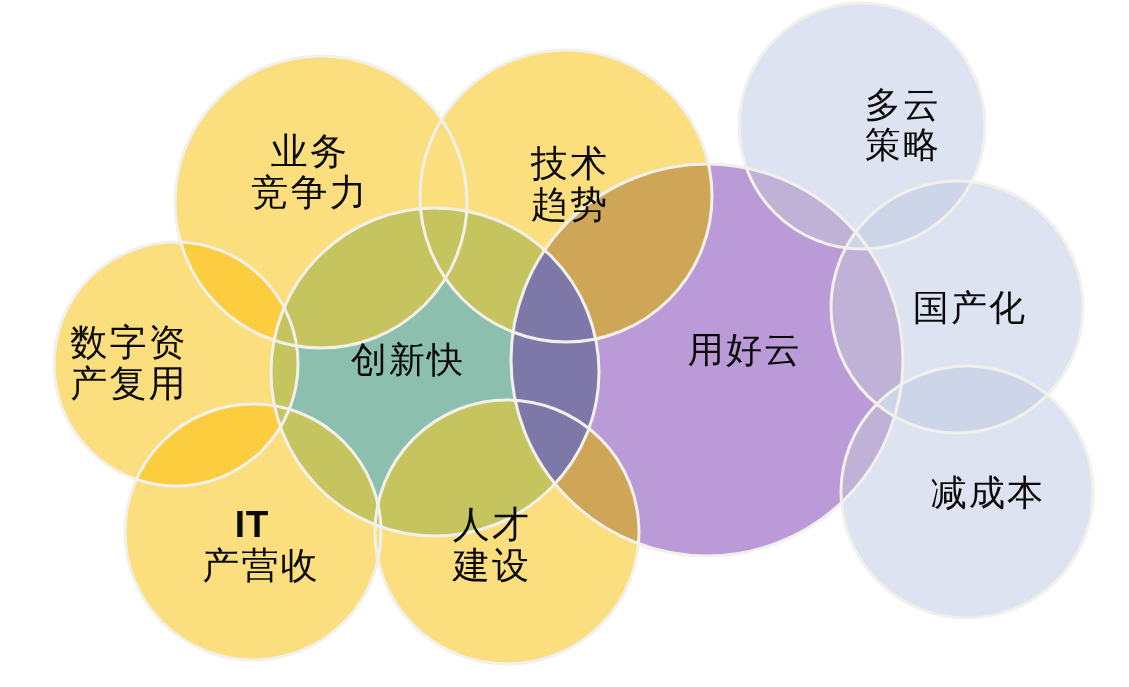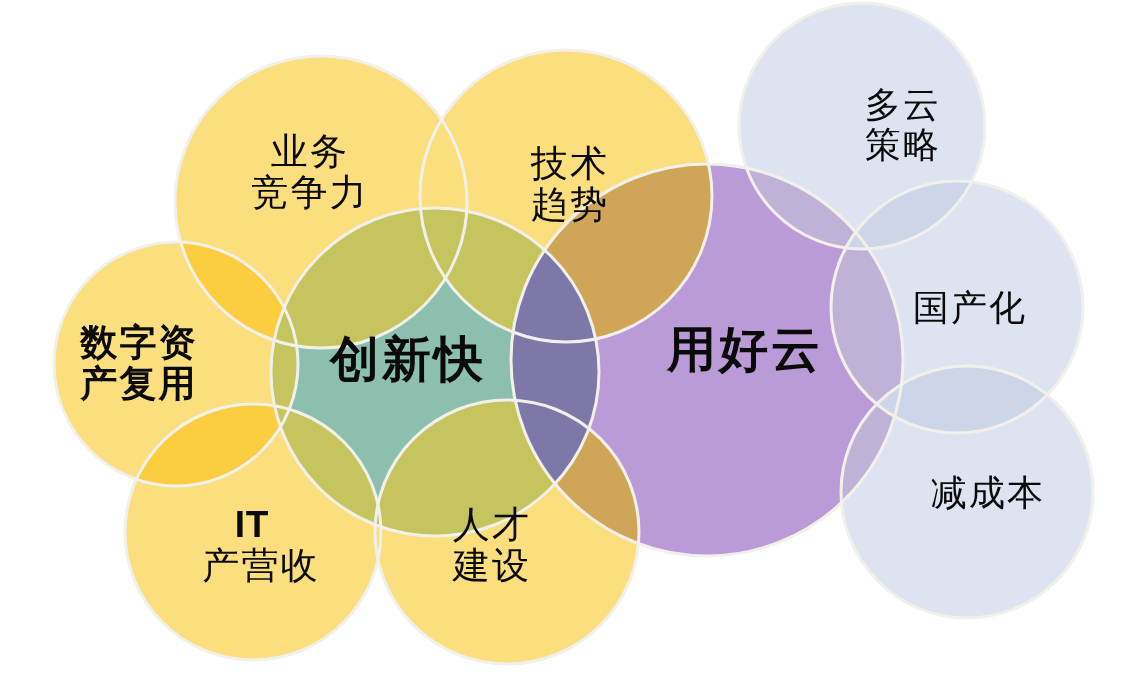--- a/index.html
+++ b/index.html
@@ -33,22 +33,21 @@
     line-height: 1.12;
     white-space: pre-line;
     pointer-events: none;
     font-family: "Liberation Serif", "DejaVu Serif", serif;
     letter-spacing: 0.06em;
   }
   .lbl-sat {
     font-size: 37px;
   }
   .lbl-core {
-    font-size: 49px;
-    font-weight: bold;
+    font-size: 36px;
   }
   .lbl-side {
     font-size: 36px;
   }
   .lbl-it-top {
     display: block;
     font-family: "Liberation Sans", "DejaVu Sans", sans-serif;
     font-weight: bold;
     font-size: 37px;
     letter-spacing: 0.02em;
@@ -171,21 +170,21 @@
       </g>
   </svg>
 
   <div id="labels">
       <div class="venn-label lbl-core" style="left: 408px; top: 360px;">创新快</div>
       <div class="venn-label lbl-core" style="left: 745px; top: 350px;">用好云</div>
       <div class="venn-label lbl-sat" style="left: 310px; top: 172px;">业务
 竞争力</div>
       <div class="venn-label lbl-sat" style="left: 570px; top: 184px; text-align: right;">技术
 趋势</div>
-      <div class="venn-label lbl-sat" style="left: 139px; top: 363px; font-weight: bold;">数字资
+      <div class="venn-label lbl-sat" style="left: 129px; top: 363px;">数字资
 产复用</div>
       <div class="venn-label lbl-sat" style="left: 252px; top: 545px;"><span class="lbl-it-top">IT</span><span class="lbl-it-bot">产营收</span></div>
       <div class="venn-label lbl-sat" style="left: 492px; top: 545px; text-align: center;">人才
 建设</div>
       <div class="venn-label lbl-side" style="left: 858px; top: 125px; margin-left: 45px;">多云
 策略</div>
       <div class="venn-label lbl-side" style="left: 970px; top: 308px;">国产化</div>
       <div class="venn-label lbl-side" style="left: 980px; top: 493px; margin-left: 8px;">减成本</div>
     </div>
 

